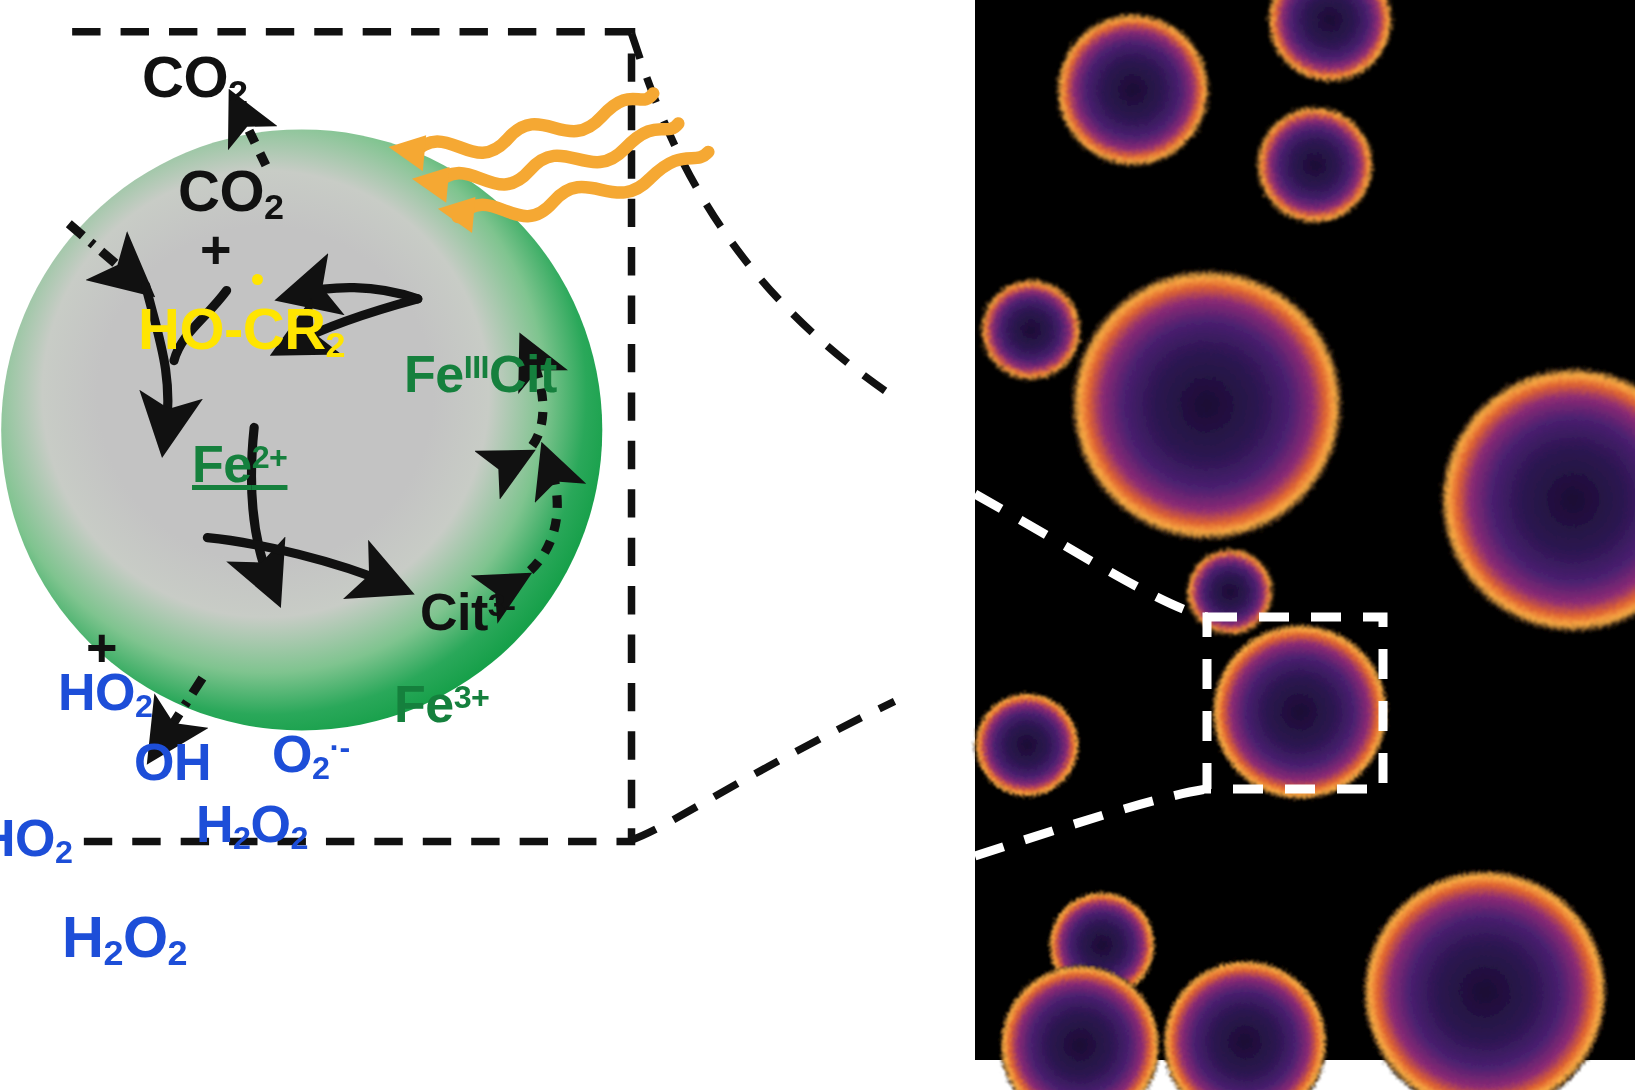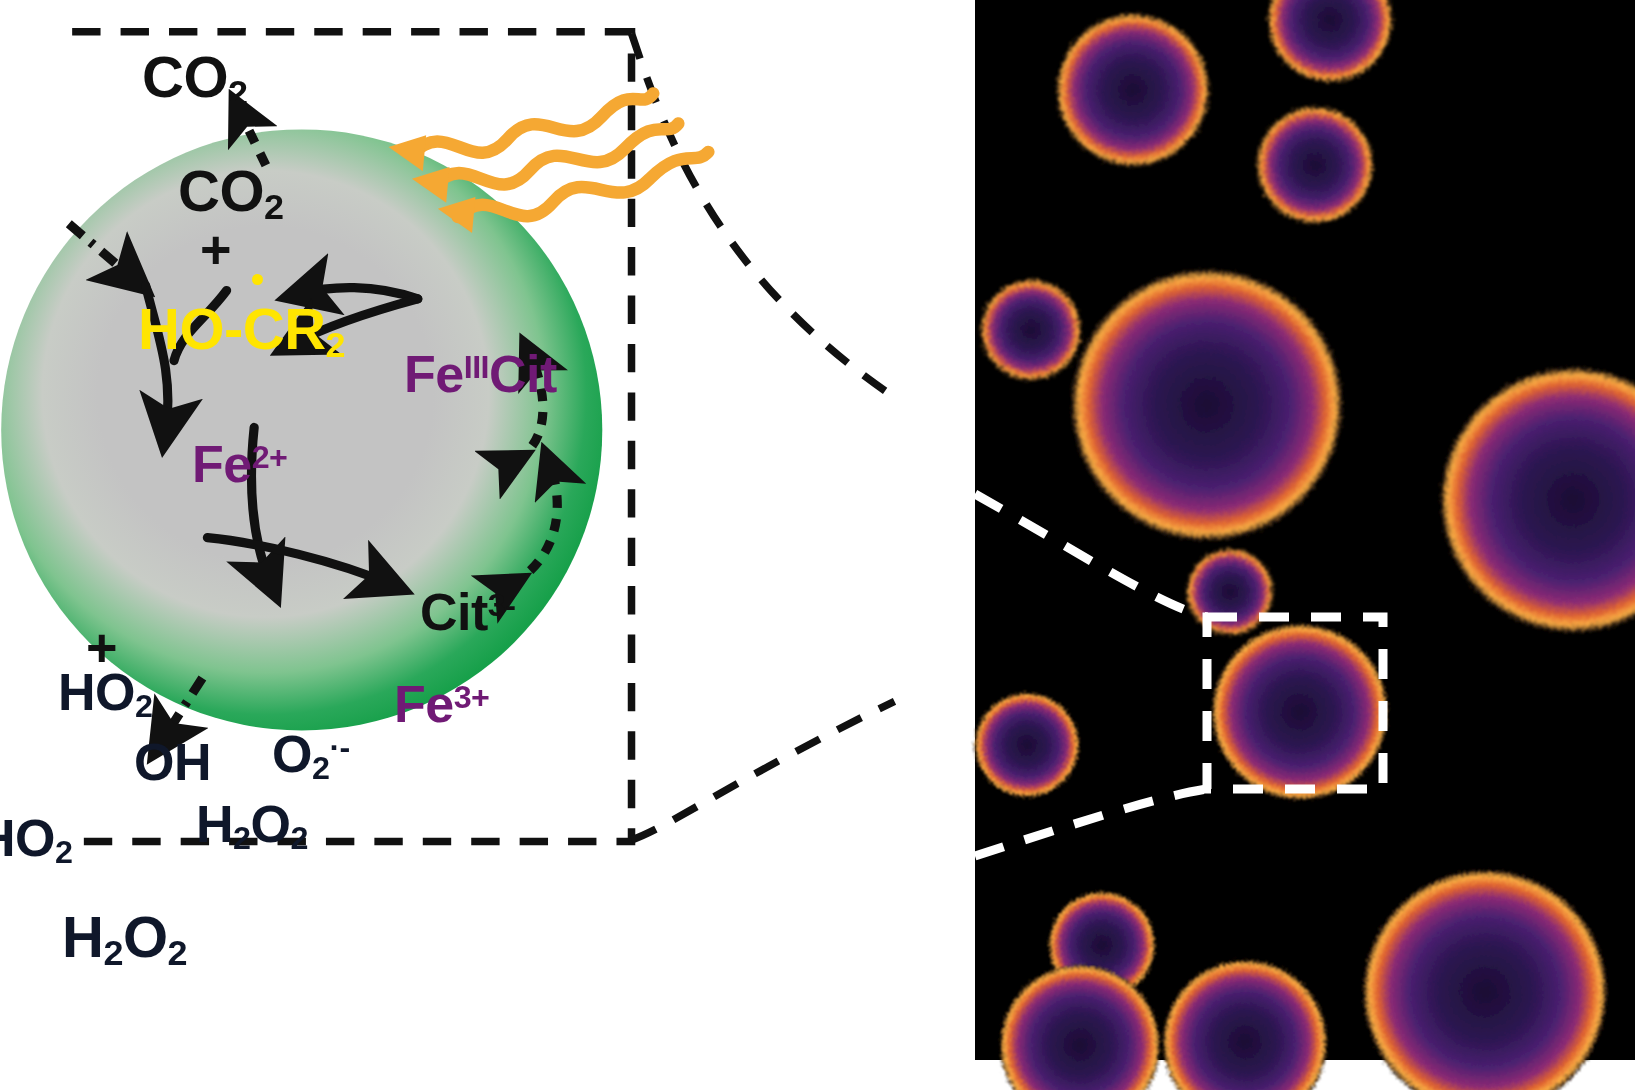--- a/index.html
+++ b/index.html
@@ -13,22 +13,22 @@
   
   .layer{position:absolute;left:0;top:0;width:100%;height:100%;overflow:visible;}
 
   
   .lbl{position:absolute;font-family:"Liberation Sans",sans-serif;font-weight:bold;
        line-height:1;white-space:nowrap;letter-spacing:-0.5px;}
   .lbl sub{font-size:.62em;vertical-align:-0.22em;font-weight:bold;}
   .lbl sup{font-size:.62em;vertical-align:.42em;font-weight:bold;}
   .c-black{color:#111111;}
   .c-yellow{color:#ffe500;}
-  .c-purple{color:#701a75;}
-  .c-red{color:#0f172a;}
+  .c-purple{color:#15803d;}
+  .c-red{color:#1d4ed8;}
 
   .sz-lg{font-size:58px;}
   .sz-md{font-size:52px;}
   .plus{font-size:54px;font-weight:bold;color:#111;}
 
   .dotmark{position:absolute;width:11px;height:11px;border-radius:50%;background:#ffe500;}
 </style>
 </head>
 <body>
 
@@ -108,21 +108,21 @@
 
     <div class="lbl sz-lg c-yellow" style="left:138px;top:272px;margin-top:28px;">
       <span>HO-</span><span>CR</span><sub>2</sub>
     </div>
     <div class="dotmark" style="left:252px;top:274px;"></div>
 
     <div class="lbl sz-md c-purple" style="left:404px;top:348px;">
       <span>Fe</span><sup>III</sup><span>Cit</span>
     </div>
 
-    <div class="lbl sz-md c-purple" style="left:192px;top:438px;">
+    <div class="lbl sz-md c-purple" style="left:192px;top:438px;text-decoration:underline;">
       <span>Fe</span><sup>2+</sup>
     </div>
 
     <div class="lbl sz-md c-black" style="left:420px;top:556px;margin-top:30px;">
       <span>Cit</span><sup>3-</sup>
     </div>
 
     <div class="lbl sz-md c-purple" style="left:394px;top:670px;margin-top:8px;">
       <span>Fe</span><sup>3+</sup>
     </div>

